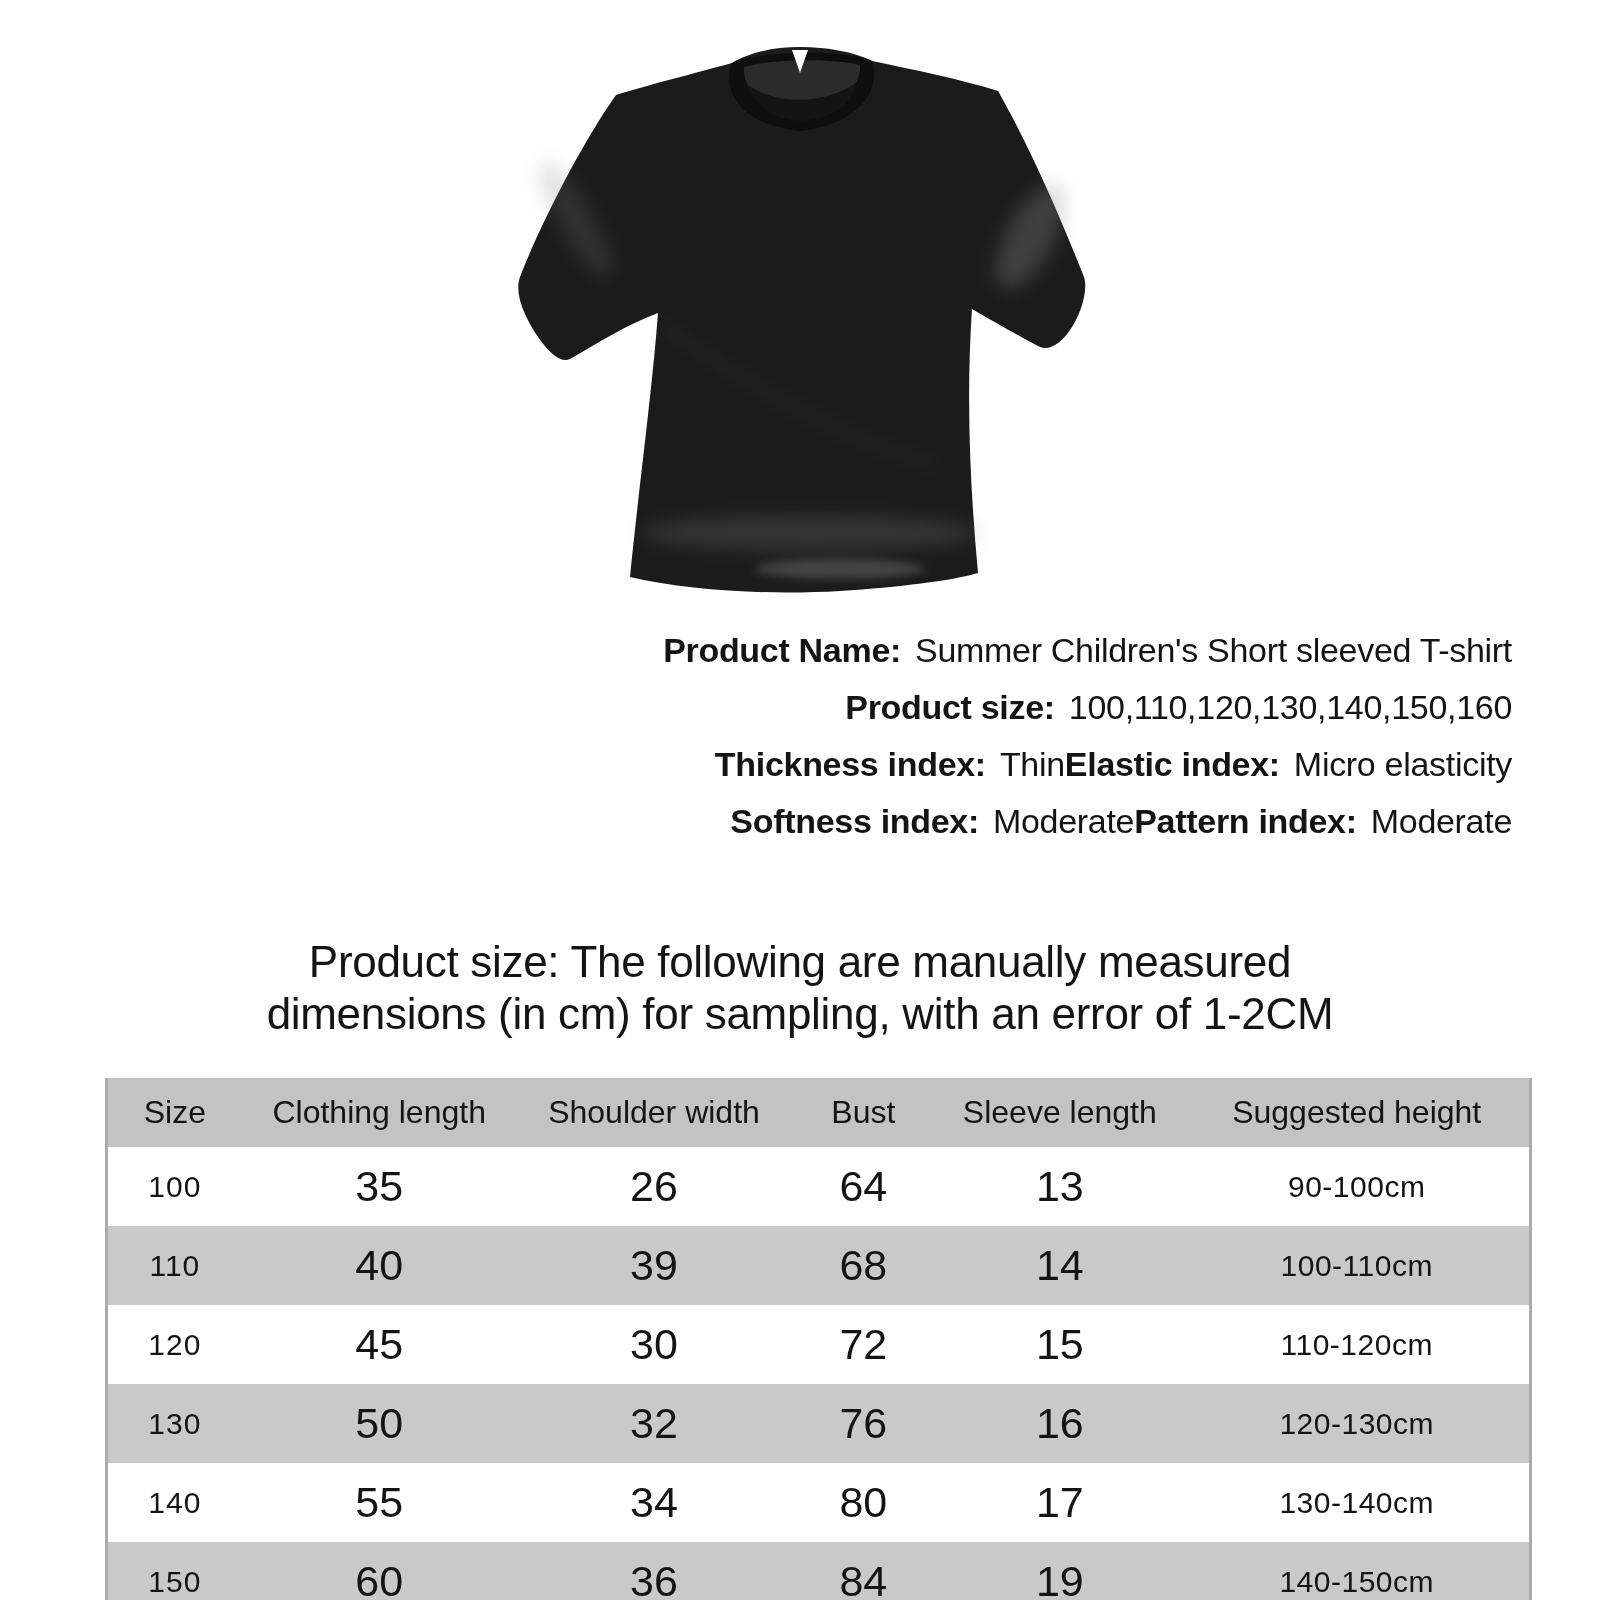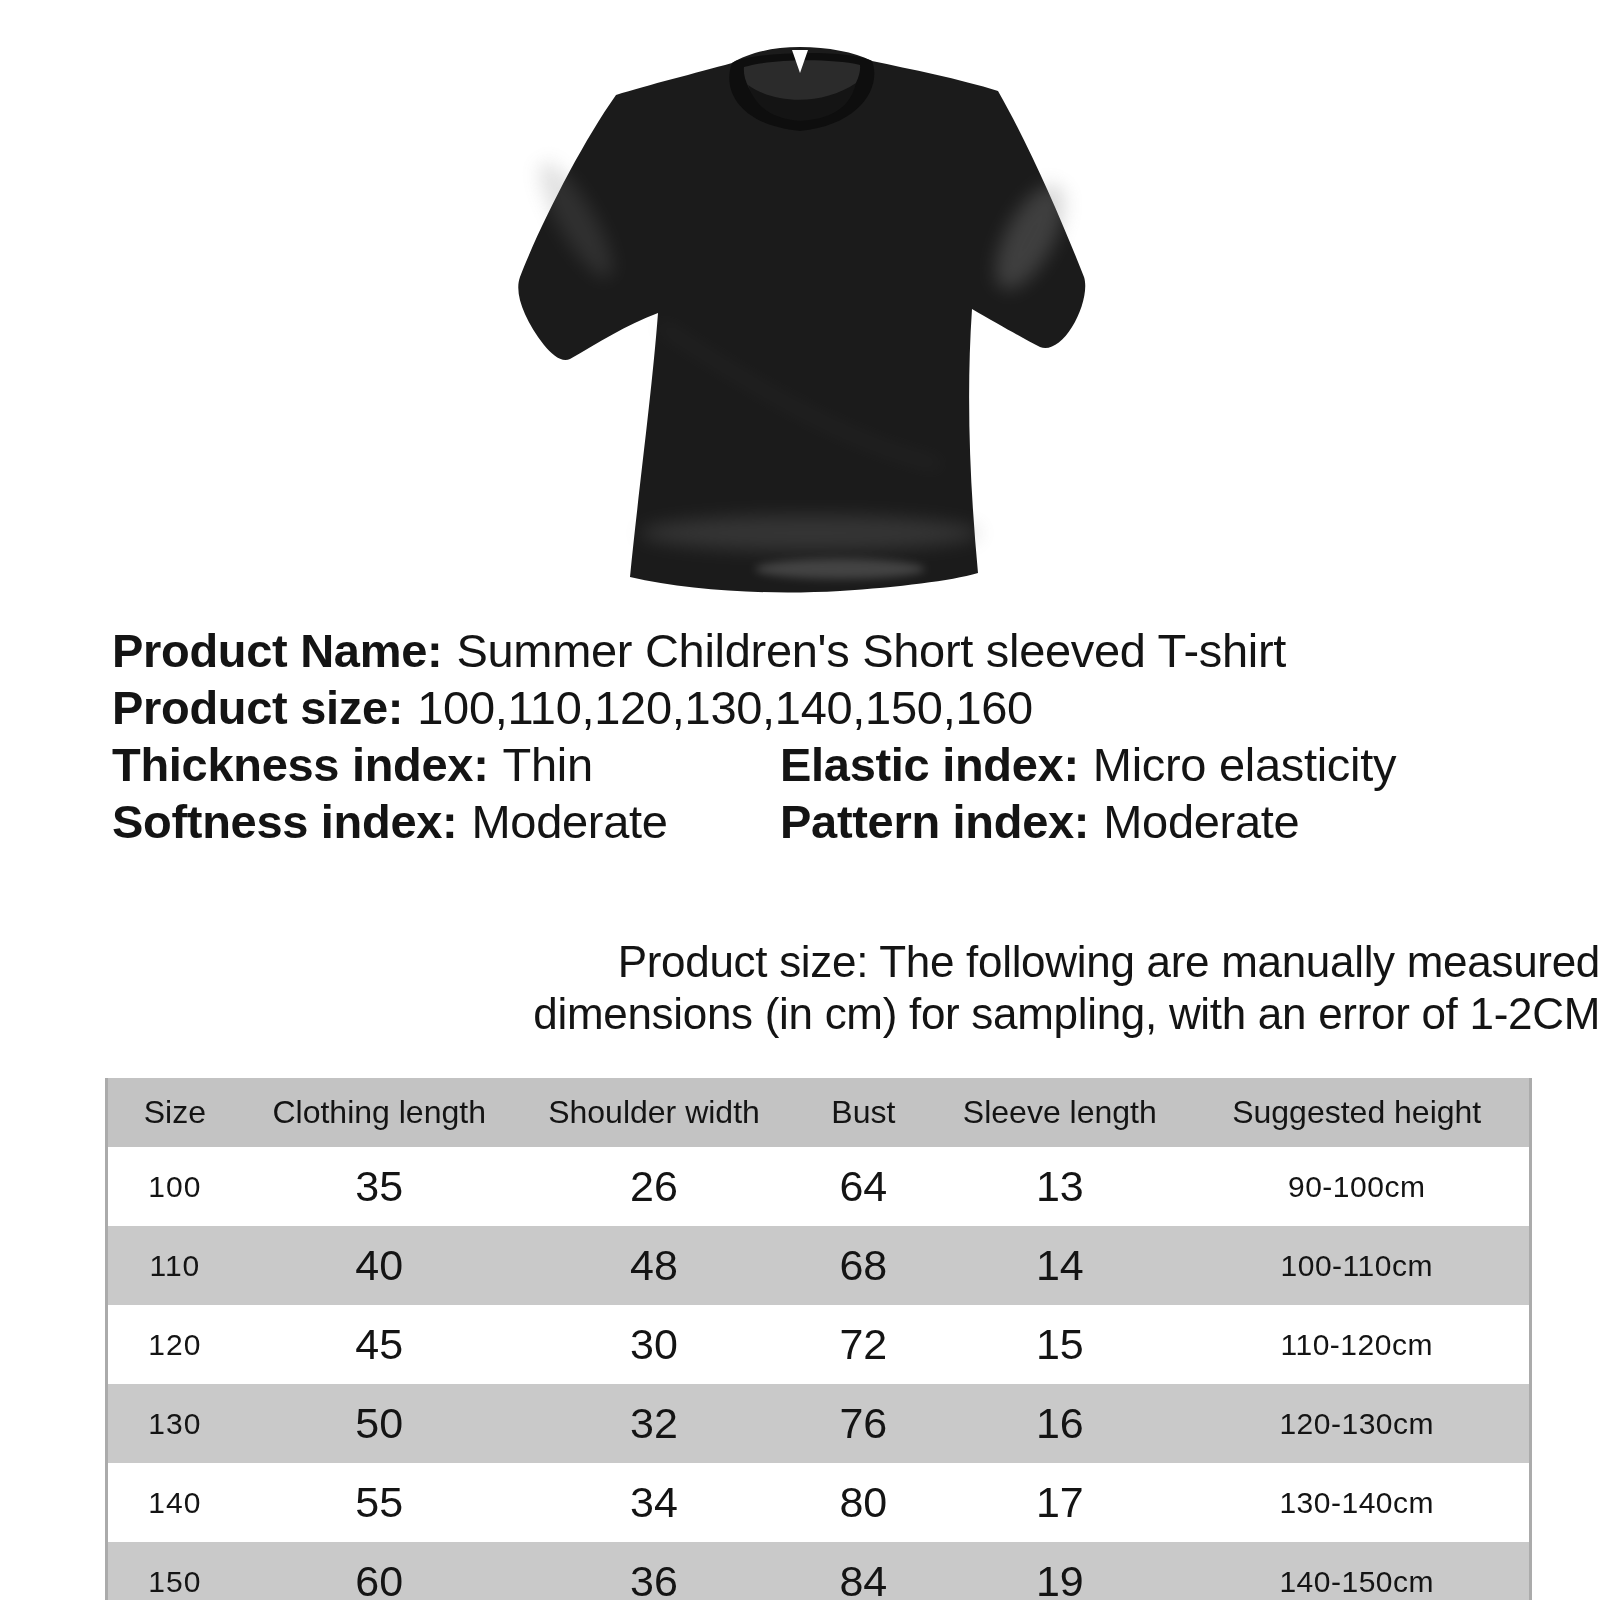--- a/index.html
+++ b/index.html
@@ -15,33 +15,34 @@
 
   
   .shirt-wrap {
     position: absolute; left: 510px; top: 25px;
     width: 580px; height: 580px;
   }
 
   
   .details {
     position: absolute; left: 112px; top: 622px; width: 1400px;
-    font-size: 47px; line-height: 57px; letter-spacing: -0.3px;
+    font-size: 34px; line-height: 57px; letter-spacing: -0.3px;
     white-space: nowrap;
+    text-align: right;
   }
   .details .line { height: 57px; }
   .lbl { font-weight: 700; margin-right: 14px; }
   .val { font-weight: 400; }
   .pair-left { display: inline-block; width: 668px; }
   .pair-right { display: inline-block; }
 
   
   .note {
     position: absolute; left: 0; top: 936px; width: 1600px;
-    text-align: right; font-size: 44px; line-height: 52px;
+    text-align: center; font-size: 44px; line-height: 52px;
     font-weight: 400; letter-spacing: -0.3px;
   }
 
   
   .size-table {
     position: absolute; left: 105px; top: 1078px; width: 1427px;
     border-collapse: collapse; table-layout: fixed;
     border-left: 3px solid #ababab; border-right: 3px solid #ababab;
     border-bottom: 4px solid #9e9e9e;
     text-align: center;
@@ -157,21 +158,21 @@
         <td class="col-size">100</td>
         <td class="col-num">35</td>
         <td class="col-num">26</td>
         <td class="col-num">64</td>
         <td class="col-num">13</td>
         <td class="col-height">90-100cm</td>
       </tr>
       <tr class="alt">
         <td class="col-size">110</td>
         <td class="col-num">40</td>
-        <td class="col-num">48</td>
+        <td class="col-num">39</td>
         <td class="col-num">68</td>
         <td class="col-num">14</td>
         <td class="col-height">100-110cm</td>
       </tr>
       <tr>
         <td class="col-size">120</td>
         <td class="col-num">45</td>
         <td class="col-num">30</td>
         <td class="col-num">72</td>
         <td class="col-num">15</td>

